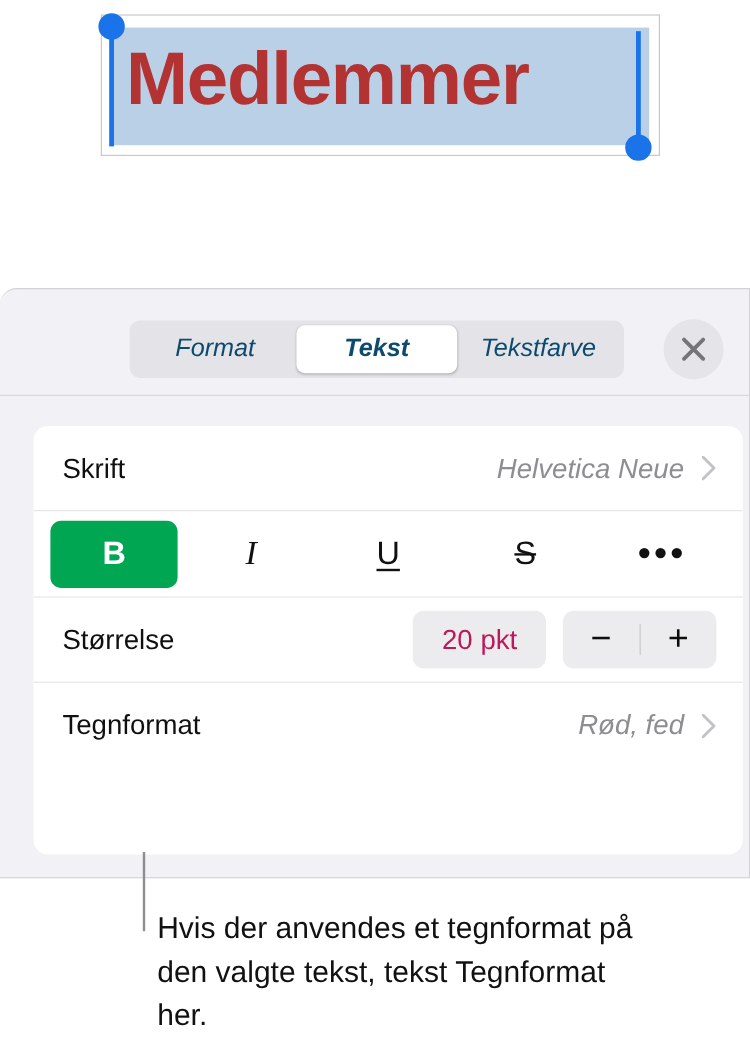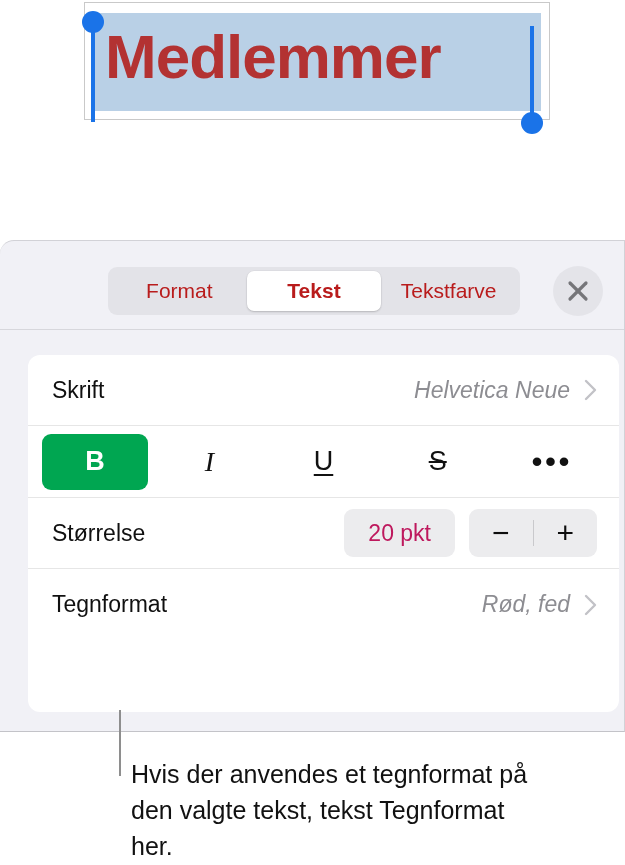--- a/index.html
+++ b/index.html
@@ -19,21 +19,21 @@
 
   
   .canvas {
     position: absolute;
     left: 0; top: 0;
     width: 625px; height: 240px;
     background: #ffffff;
   }
   .textbox-frame {
     position: absolute;
-    left: 84px; top: 2px;
+    left: 84px; top: 12px;
     width: 466px; height: 118px;
     border: 1px solid #c9c9c9;
     background: #ffffff;
   }
   .selection-band {
     position: absolute;
     left: 8px; top: 10px;
     width: 448px; height: 98px;
     background: #b9d0e6;
   }
@@ -93,23 +93,24 @@
     align-items: center;
     padding: 4px;
   }
   .seg-item {
     flex: 1;
     height: 40px;
     display: flex;
     align-items: center;
     justify-content: center;
     font-size: 21px;
-    color: #b91c1c;
+    color: #0c4a6e;
     border-radius: 7px;
     cursor: default;
+    font-style: italic;
   }
   .seg-item.active {
     background: #ffffff;
     font-weight: bold;
     box-shadow: 0 1px 2px rgba(0,0,0,0.18), 0 0 0 0.5px rgba(0,0,0,0.04);
   }
   .close-btn {
     position: absolute;
     left: 553px; top: 266px;
     width: 50px; height: 50px;

